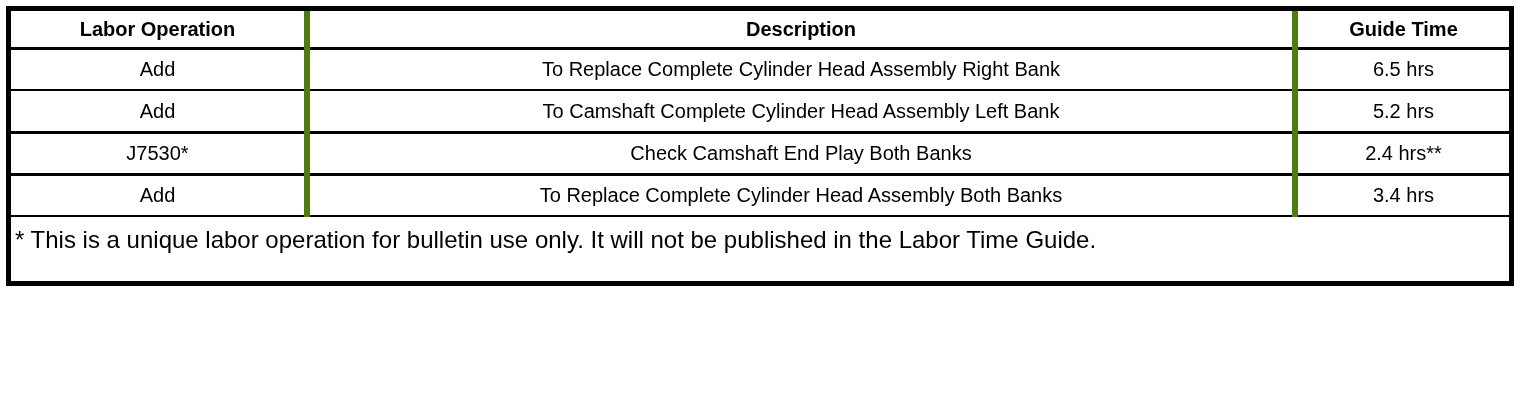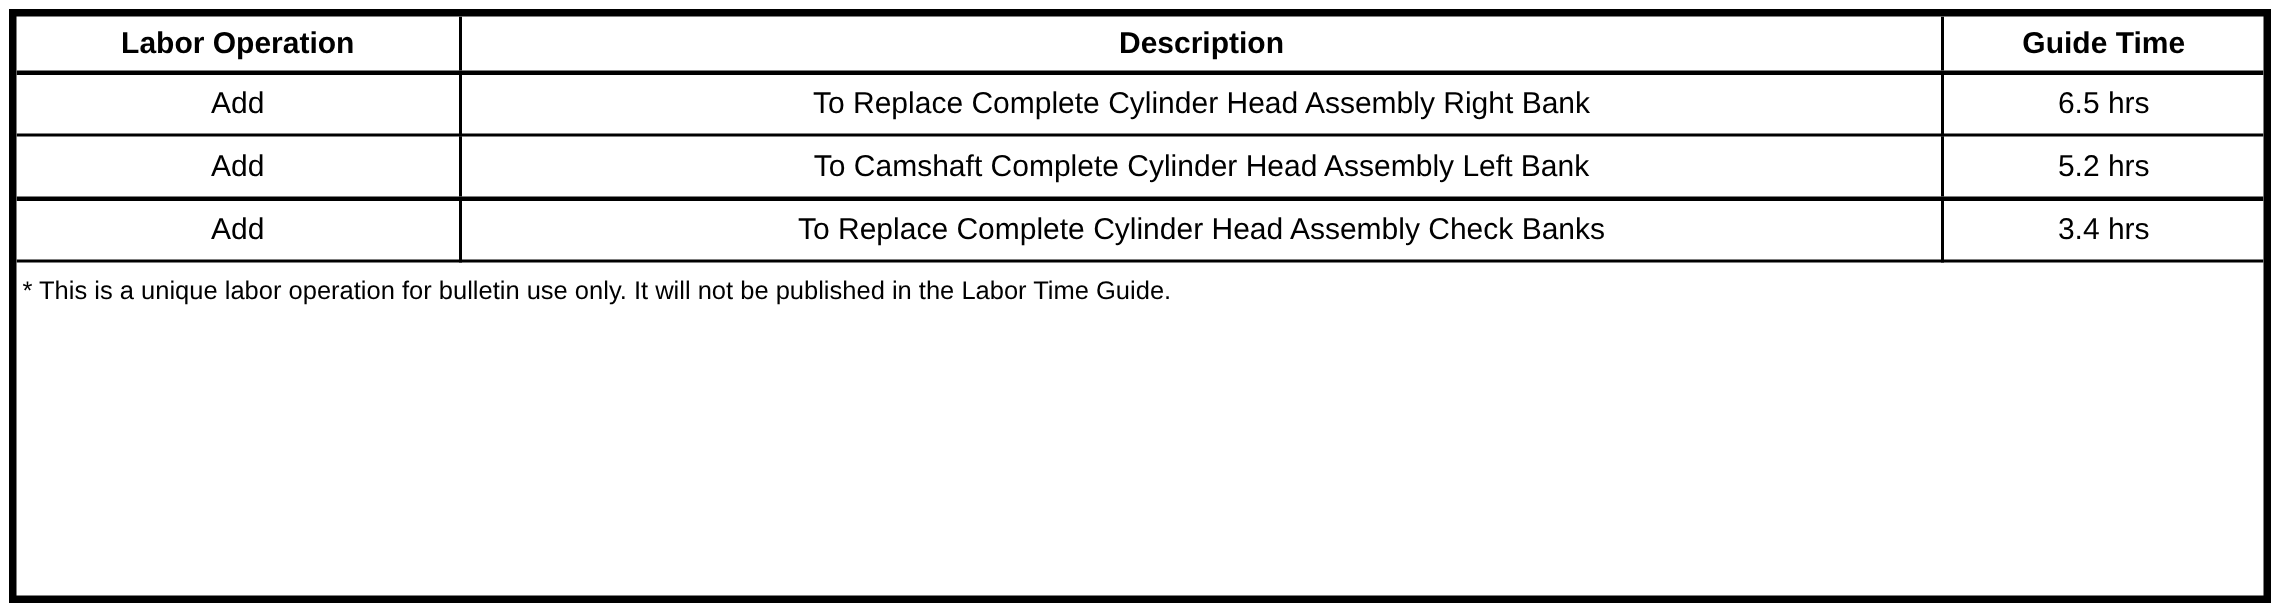--- a/index.html
+++ b/index.html
@@ -8,40 +8,40 @@
     width: 1520px;
     height: 408px;
     background: #ffffff;
     font-family: "Liberation Sans", "DejaVu Sans", sans-serif;
     color: #000000;
   }
   .frame {
     box-sizing: border-box;
     margin: 6px;
     width: 1508px;
-    height: 396px;
+    height: 280px;
     border: 5px solid #000000;
     display: flex;
     flex-direction: column;
     background: #ffffff;
     overflow: hidden;
   }
   table.labor-table {
     border-collapse: collapse;
     table-layout: fixed;
     width: 100%;
     font-size: 20px;
     line-height: 1.1;
   }
   .labor-table th,
   .labor-table td {
     padding: 0 6px;
     text-align: center;
     vertical-align: middle;
-    border-left: 2px solid #4d7c0f;
+    border-left: 6px solid #4d7c0f;
     border-right: 2px solid #000000;
     overflow: hidden;
     white-space: nowrap;
   }
   .labor-table th:first-child,
   .labor-table td:first-child { border-left: none; }
   .labor-table th:last-child,
   .labor-table td:last-child { border-right: none; }
 
   .labor-table thead tr { height: 37px; }
@@ -51,21 +51,21 @@
     border-bottom: 3px solid #000000;
   }
   .labor-table tbody tr { height: 42px; }
   .labor-table tbody td { border-bottom: 3px solid #000000; }
   .labor-table tbody tr:first-child td,
   .labor-table tbody tr:last-child td { border-bottom-width: 2px; }
 
   .footnotes {
     flex: 1;
     padding: 0 6px 0 4px;
-    font-size: 17px;
+    font-size: 24px;
   }
   .footnotes p { margin: 0; }
   .footnotes .fn-1 { margin-top: 9px; }
   .footnotes .fn-2 { margin-top: 33px; }
 </style>
 </head>
 <body>
 
 <div class="frame">
   <table class="labor-table">
@@ -86,22 +86,27 @@
         <td>Add</td>
         <td>To Replace Complete Cylinder Head Assembly Right Bank</td>
         <td>6.5 hrs</td>
       </tr>
       <tr>
         <td>Add</td>
         <td>To Camshaft Complete Cylinder Head Assembly Left Bank</td>
         <td>5.2 hrs</td>
       </tr>
       <tr>
+        <td>J7530*</td>
+        <td>Check Camshaft End Play Both Banks</td>
+        <td>2.4 hrs**</td>
+      </tr>
+      <tr>
         <td>Add</td>
-        <td>To Replace Complete Cylinder Head Assembly Check Banks</td>
+        <td>To Replace Complete Cylinder Head Assembly Both Banks</td>
         <td>3.4 hrs</td>
       </tr>
     </tbody>
   </table>
 
   <div class="footnotes">
     <p class="fn-1">* This is a unique labor operation for bulletin use only. It will not be published in the Labor Time Guide.</p>
   </div>
 </div>
 

